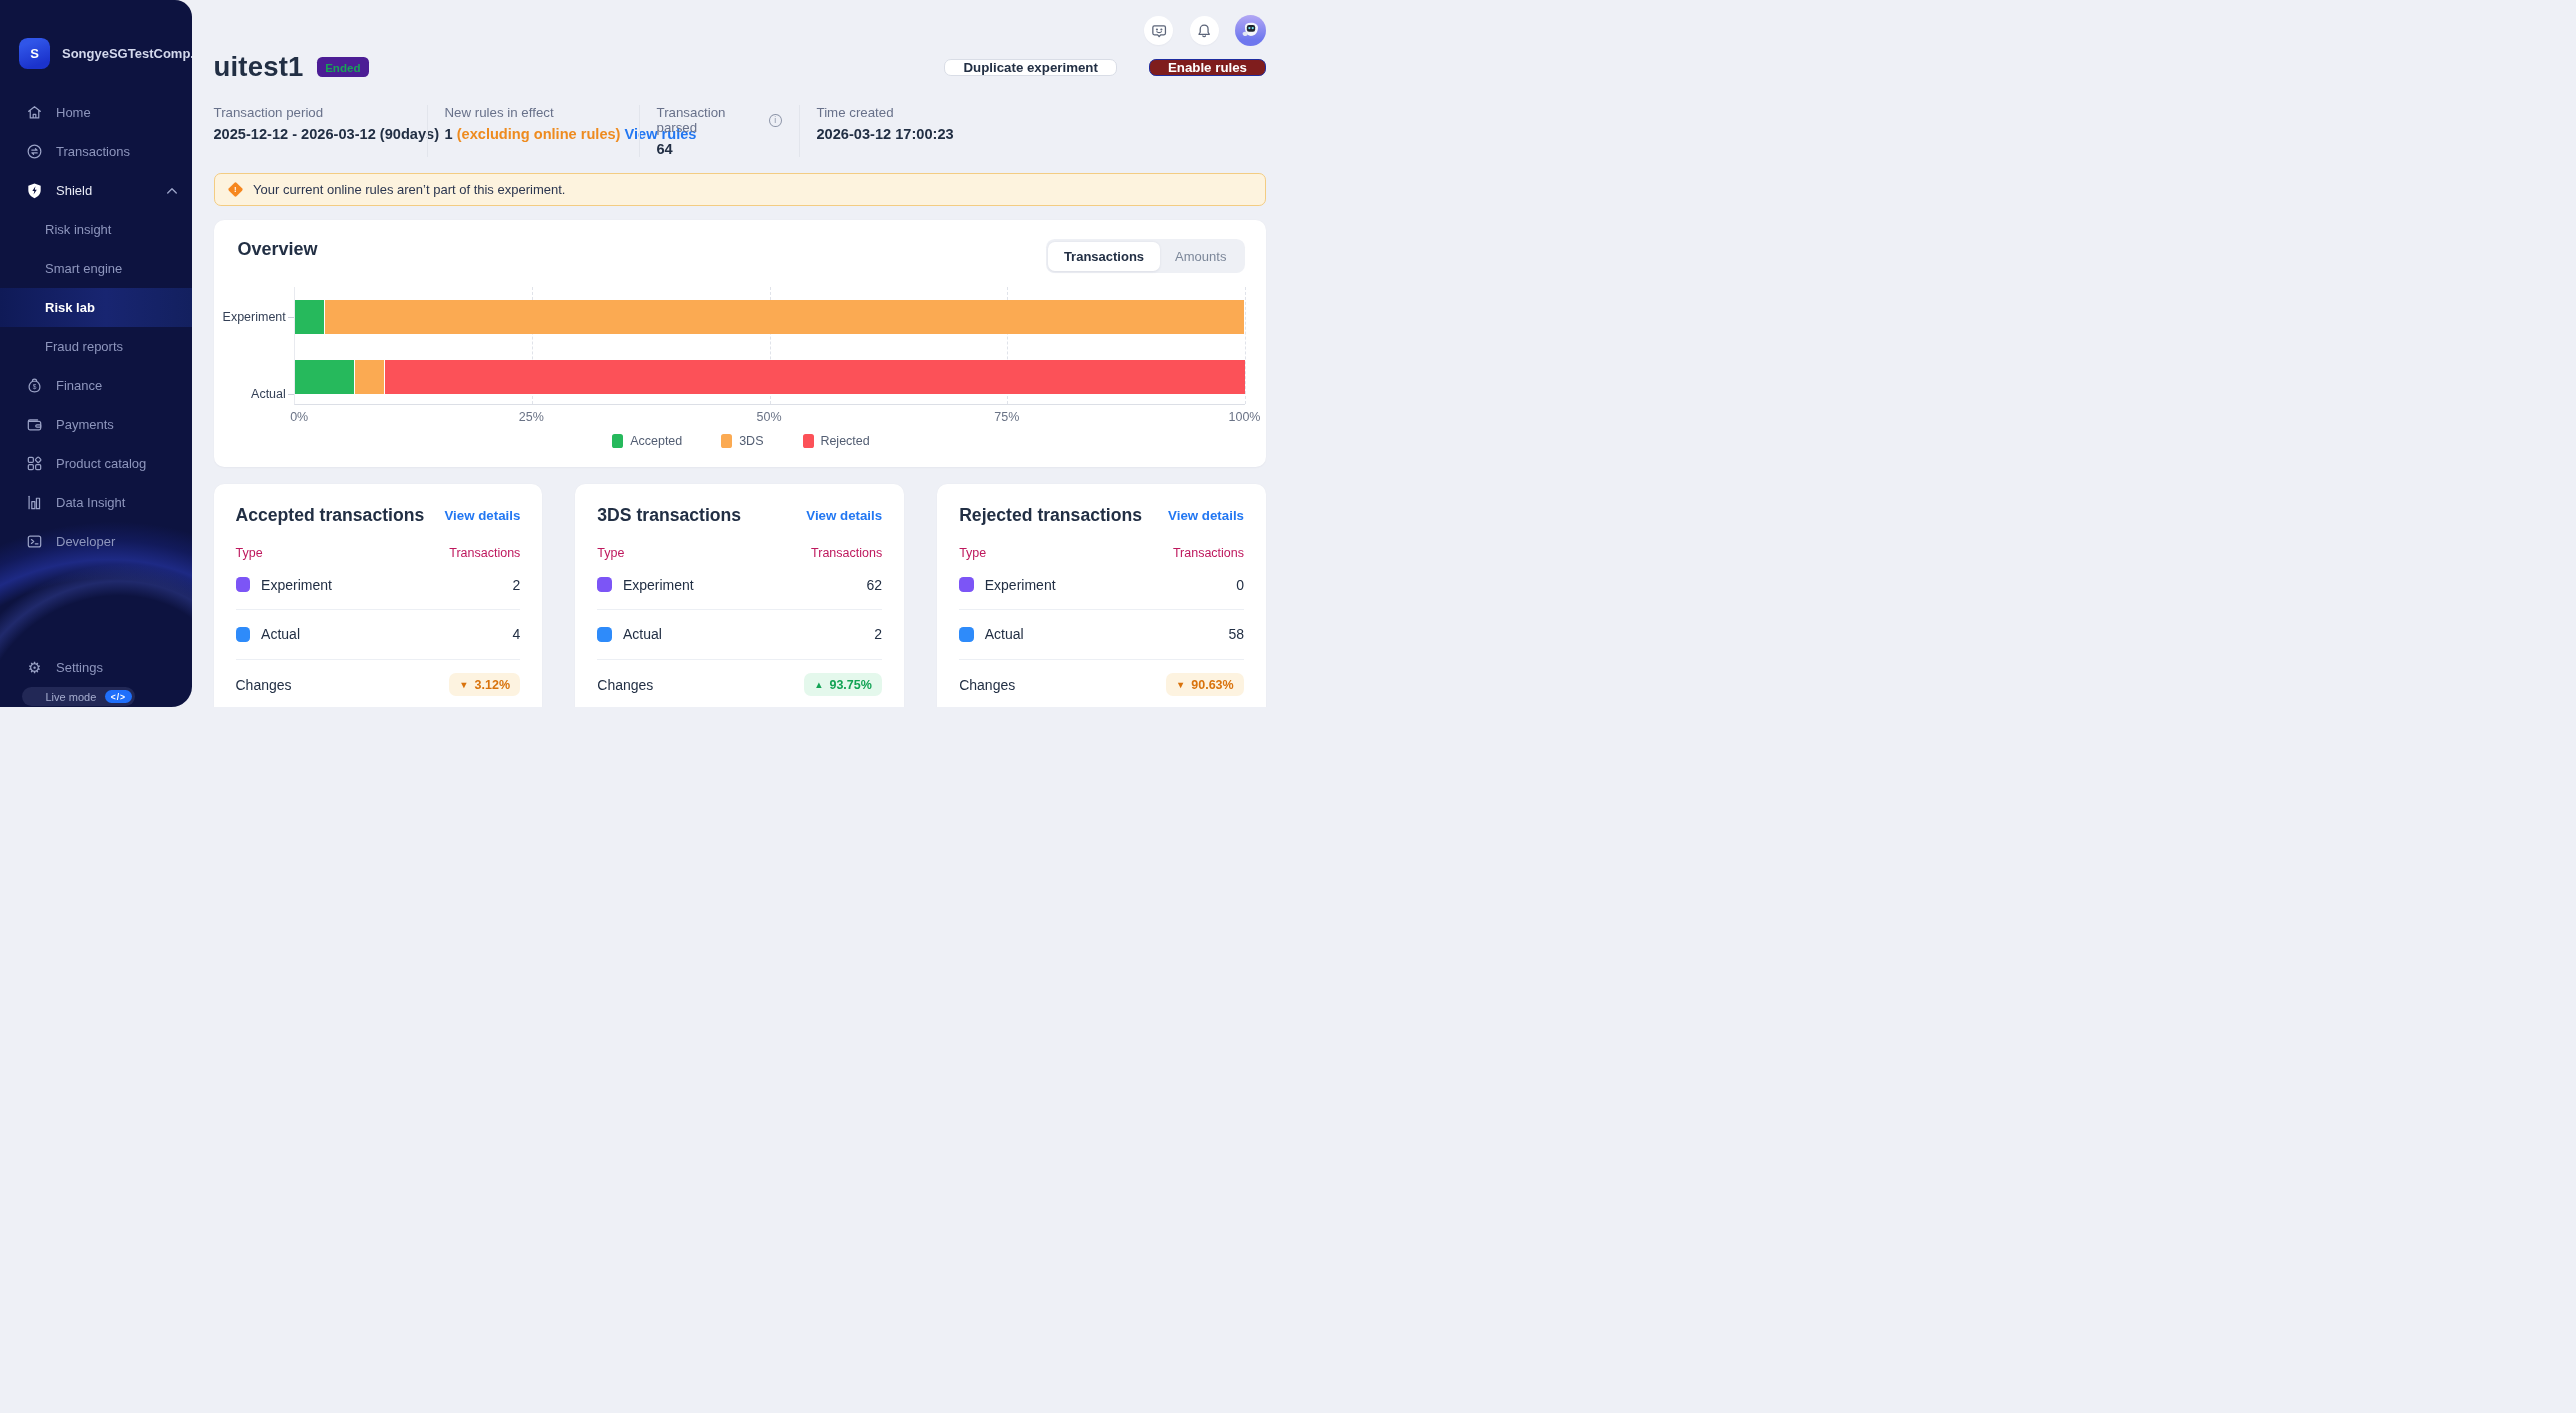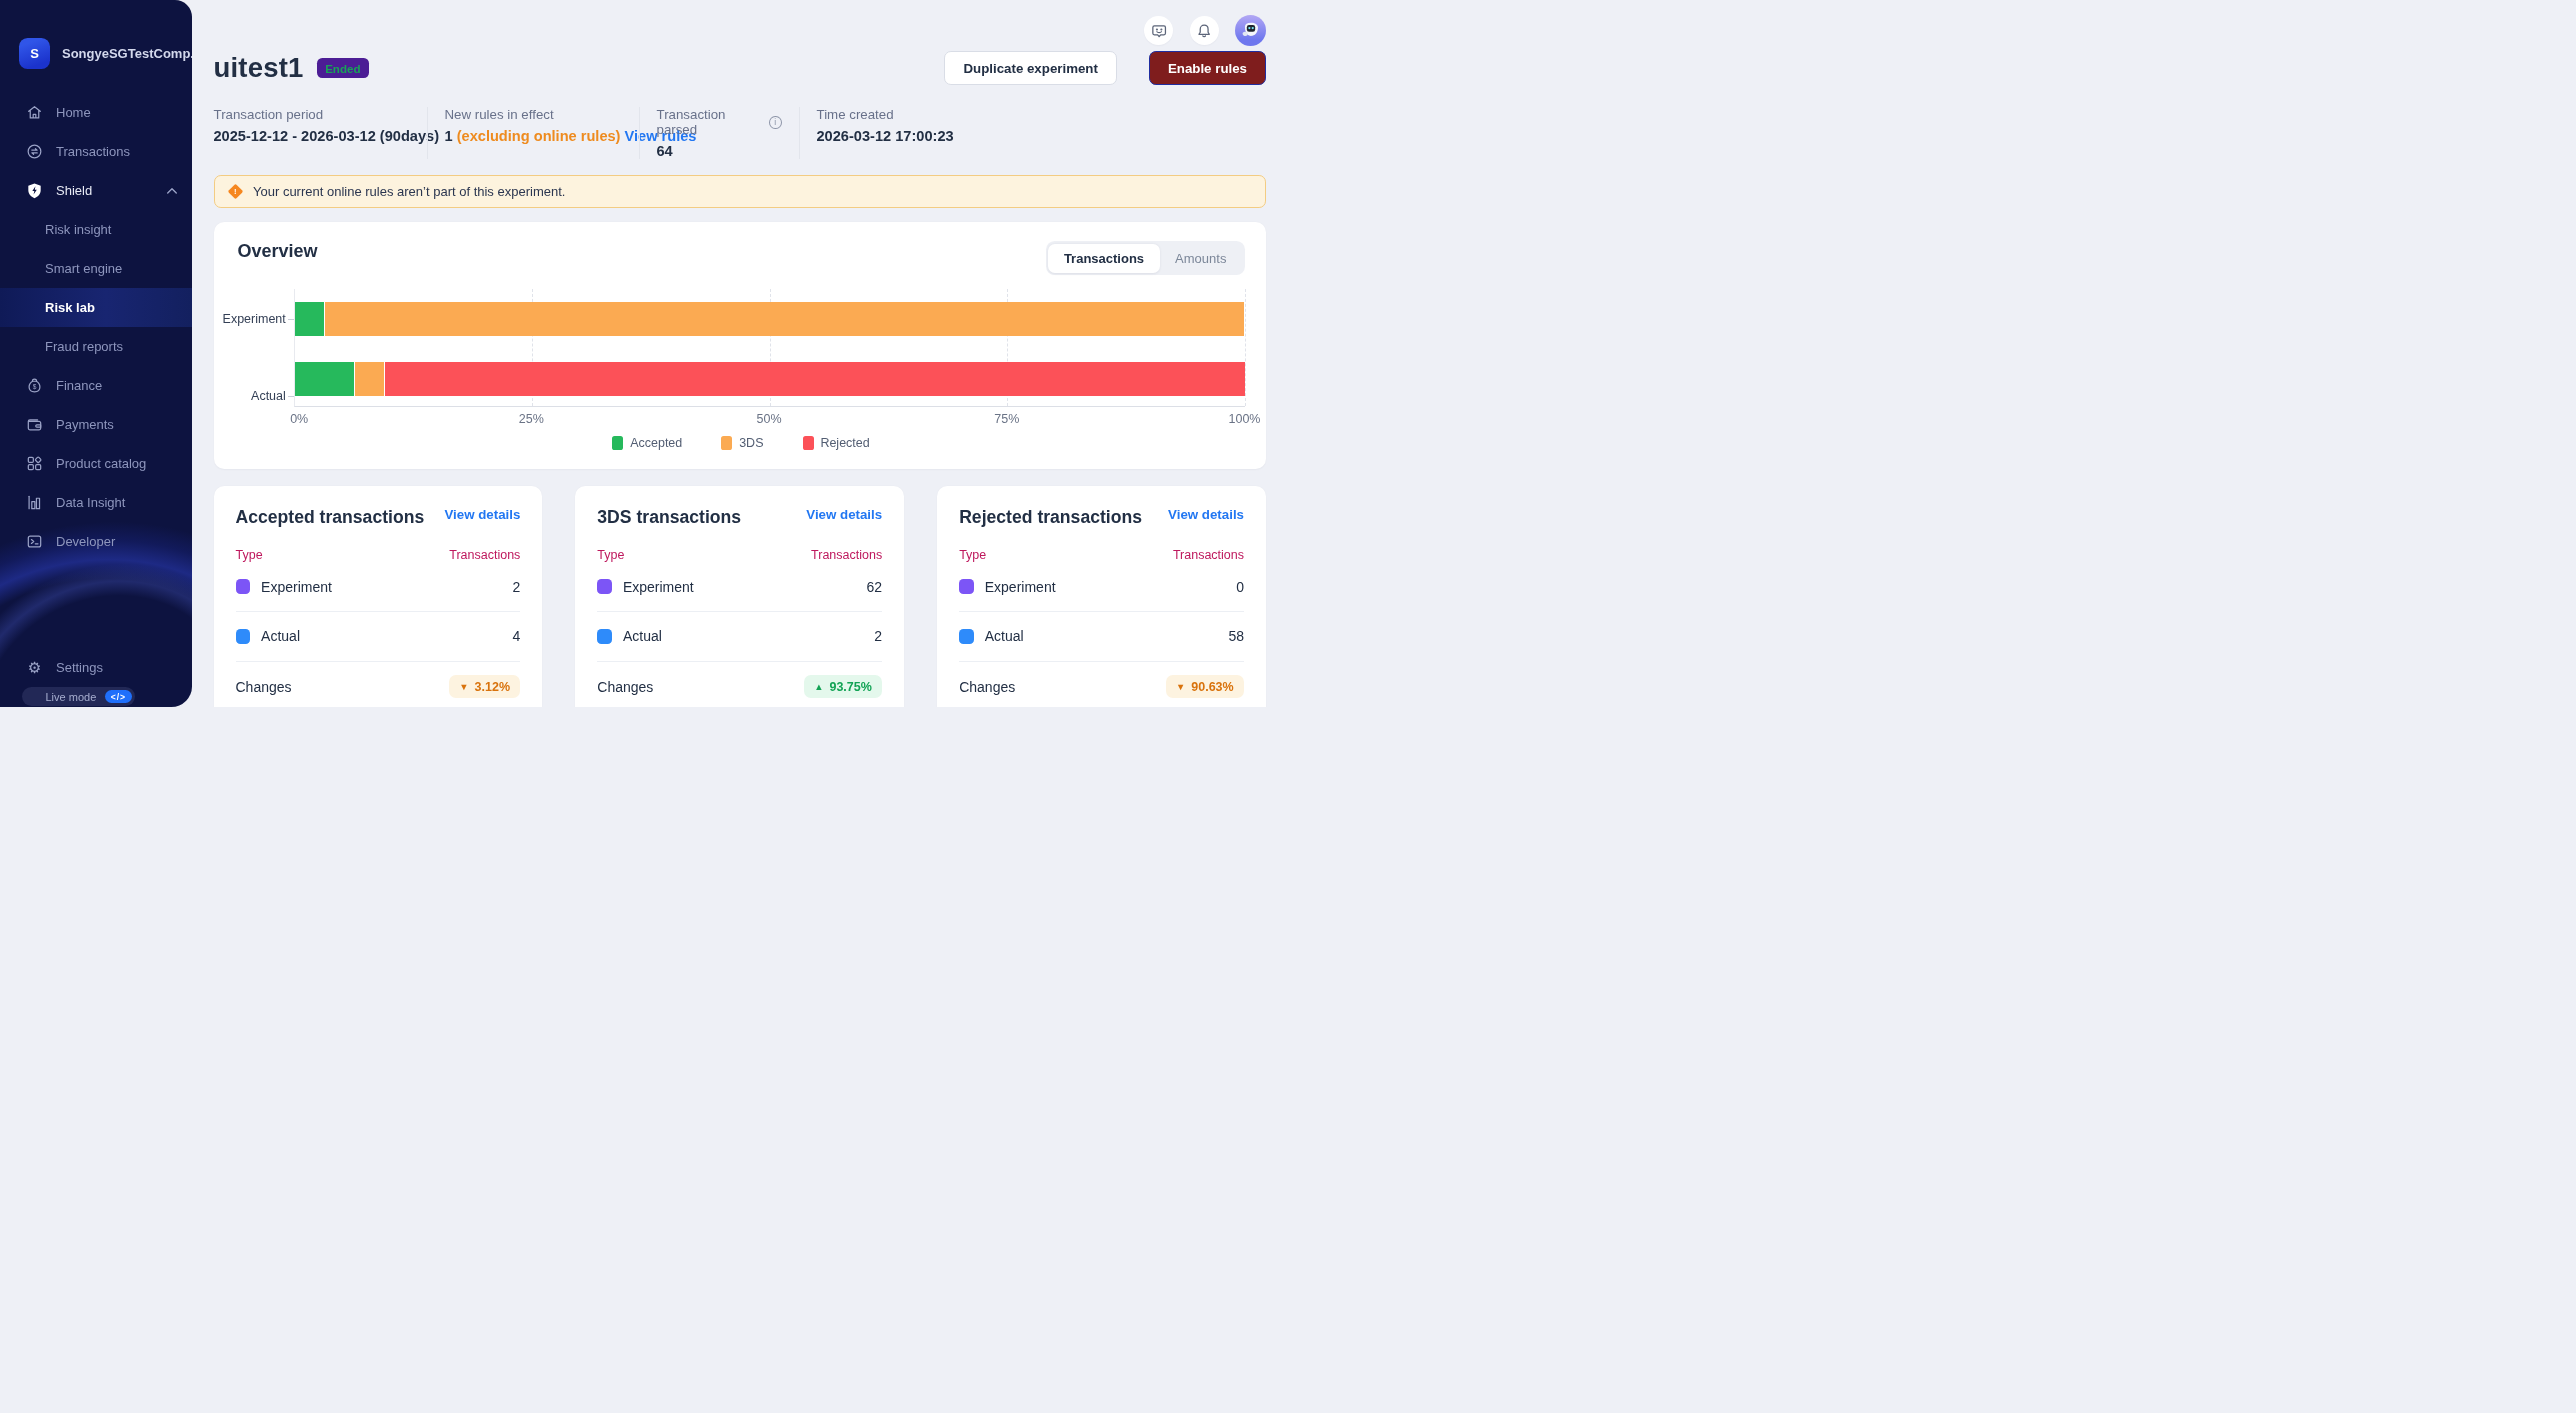--- a/index.html
+++ b/index.html
@@ -47,21 +47,21 @@
   .circle-btn { width:29px; height:29px; border-radius:50%; background:#fff; display:flex; align-items:center;
     justify-content:center; cursor:pointer; box-shadow:0 0.9px 1.7px rgba(20,30,60,.04); }
   .avatar { width:31px; height:31px; border-radius:50%; cursor:pointer; overflow:hidden;
     background:linear-gradient(180deg,#b2a7f4 0%,#6e77ee 80%); display:flex; align-items:center; justify-content:center; }
   .header-row { display:flex; justify-content:space-between; align-items:center; margin-top:5.2px; }
   .title-wrap { display:flex; align-items:center; gap:13px; }
   .page-title { font-size:27.5px; font-weight:bold; color:#222f44; letter-spacing:0.2px; }
   .status-badge { background:#4c1d95; color:#18a357; font-size:11.6px; font-weight:600;
     padding:3.4px 8.6px; border-radius:5.2px; }
   .hdr-buttons { display:flex; gap:11px; }
-  .btn { height:34px; border-radius:6.9px; font-size:13.3px; font-weight:600; display:flex; align-items:center;
+  .btn { height:17px; border-radius:6.9px; font-size:13.3px; font-weight:600; display:flex; align-items:center;
     cursor:pointer; padding:0 18px; font-family:inherit; }
   .btn-secondary { background:#fff; border:0.9px solid #d9dde6; color:#222f44; }
   .btn-primary { background:#7f1d1d; border:0.9px solid #1f2da0; color:#fff;margin-left:21px; }
   
   .meta-row { display:flex; margin-top:22px; }
   .meta-col { padding-right:17px; }
   .meta-col + .meta-col { border-left:0.9px solid #e2e5ec; padding-left:17px; }
   .m1 { width:213px; } .m2 { width:212px; } .m3 { width:160px; }
   .meta-label { color:#68718a; font-size:13.3px; display:flex; align-items:center; gap:6px; }
   .meta-value { margin-top:6px; font-size:14.6px; font-weight:600; color:#222f44; white-space:nowrap; }
@@ -95,21 +95,21 @@
   .bar { position:absolute; left:0; right:0; height:34px; display:flex; gap:0.9px; }
   .bar .seg { height:100%; }
   .ticks { position:relative; height:19px; margin-left:56px; }
   .tick { position:absolute; transform:translateX(-50%); font-size:12.5px; color:#6a7386; top:5.2px; }
   .legend { display:flex; justify-content:center; gap:39px; margin-top:10.3px; }
   .legend-item { display:flex; align-items:center; gap:6.9px; font-size:12.5px; color:#525d72; cursor:pointer; }
   .legend-swatch { width:11px; height:13.7px; border-radius:2.6px; }
   
   .cards-row { display:flex; gap:33px; margin-top:17px; }
   .stat-card { flex:1; height:258px; padding:20.6px 22px; }
-  .sc-head { display:flex; justify-content:space-between; align-items:flex-start; }
+  .sc-head { display:flex; justify-content:space-between; align-items:center; }
   .sc-title { font-size:17.6px; font-weight:bold; color:#222f44; }
   .sc-link { font-size:13.3px; }
   .sc-cols { display:flex; justify-content:space-between; margin-top:20.6px; font-size:12.5px; color:#be185d; }
   .sc-row { display:flex; align-items:center; padding:16.3px 0; border-bottom:0.9px solid #eceff4; }
   .row-swatch { width:14.6px; height:14.6px; border-radius:4.3px; margin-right:11px; }
   .sc-row-label { font-size:14px; color:#222f44; }
   .sc-row-value { margin-left:auto; font-size:14px; color:#222f44; }
   .sc-changes { display:flex; align-items:center; padding-top:13.7px; }
   .sc-changes-label { font-size:14px; color:#222f44; }
   .change-badge { margin-left:auto; border-radius:6.9px; padding:4.3px 10.3px; font-size:12.5px; font-weight:600;

